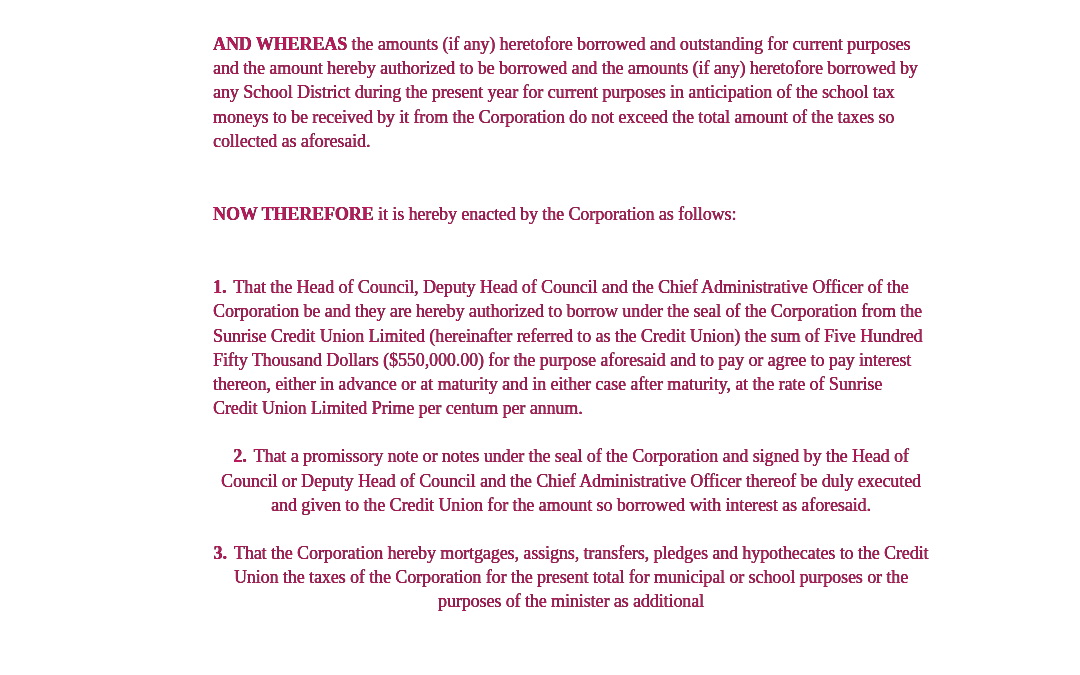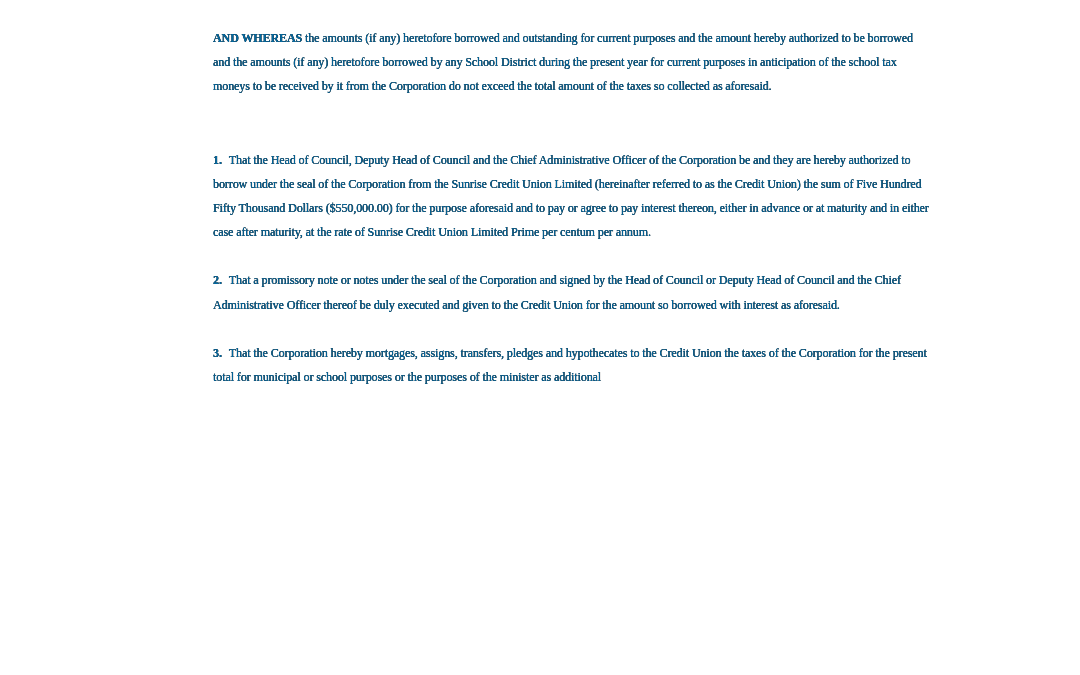--- a/index.html
+++ b/index.html
@@ -24,32 +24,32 @@
   }
 
   #text-column {
     position: absolute;
     left: 213px;
     top: 14px;
     width: 716px;
   }
 
   .para {
-    font-size: 12px;
+    font-size: 18px;
     line-height: 24.2px;
-    color: #0369a1;
+    color: #be185d;
     text-align: left;
     
     -webkit-font-smoothing: antialiased;
     text-rendering: optimizeLegibility;
     text-shadow: 0 0 0.45px rgba(0,0,0,0.95), 0.3px 0 0.3px rgba(0,0,0,0.55);
     letter-spacing: -0.09px;
   }
 
-  .gap-1 { margin-top: 24px; }
+  .gap-1 { margin-top: 24px; text-align: center; }
   .gap-2 { margin-top: 49px; }
 
   .lead {
     font-weight: bold;
     letter-spacing: -0.1px;
   }
 
   .num {
     font-weight: bold;
   }
@@ -61,20 +61,21 @@
 </style>
 </head>
 <body>
 
 <div id="page">
 
   <div id="text-column">
 
     <p class="para"><span class="lead">AND WHEREAS</span><span> the amounts (if any) heretofore borrowed and outstanding for current purposes and the amount hereby authorized to be borrowed and the amounts (if any) heretofore borrowed by any School District during the present year for current purposes in anticipation of the school tax moneys to be received by it from the Corporation do not exceed the total amount of the taxes so collected as aforesaid.</span></p>
 
+    <p class="para gap-2"><span class="lead">NOW THEREFORE</span><span> it is hereby enacted by the Corporation as follows:</span></p>
 
     <p class="para gap-2"><span class="num">1.</span><span class="num-space"> </span><span>That the Head of Council, Deputy Head of Council and the Chief Administrative Officer of the Corporation be and they are hereby authorized to borrow under the seal of the Corporation from the Sunrise Credit Union Limited (hereinafter referred to as the Credit Union) the sum of Five Hundred Fifty Thousand Dollars ($550,000.00) for the purpose aforesaid and to pay or agree to pay interest thereon, either in advance or at maturity and in either case after maturity, at the rate of Sunrise Credit Union Limited Prime per centum per annum.</span></p>
 
     <p class="para gap-1"><span class="num">2.</span><span class="num-space"> </span><span>That a promissory note or notes under the seal of the Corporation and signed by the Head of Council or Deputy Head of Council and the Chief Administrative Officer thereof be duly executed and given to the Credit Union for the amount so borrowed with interest as aforesaid.</span></p>
 
     <p class="para gap-1"><span class="num">3.</span><span class="num-space"> </span><span>That the Corporation hereby mortgages, assigns, transfers, pledges and hypothecates to the Credit Union the taxes of the Corporation for the present total for municipal or school purposes or the purposes of the minister as additional</span></p>
 
   </div>
 
 </div>

